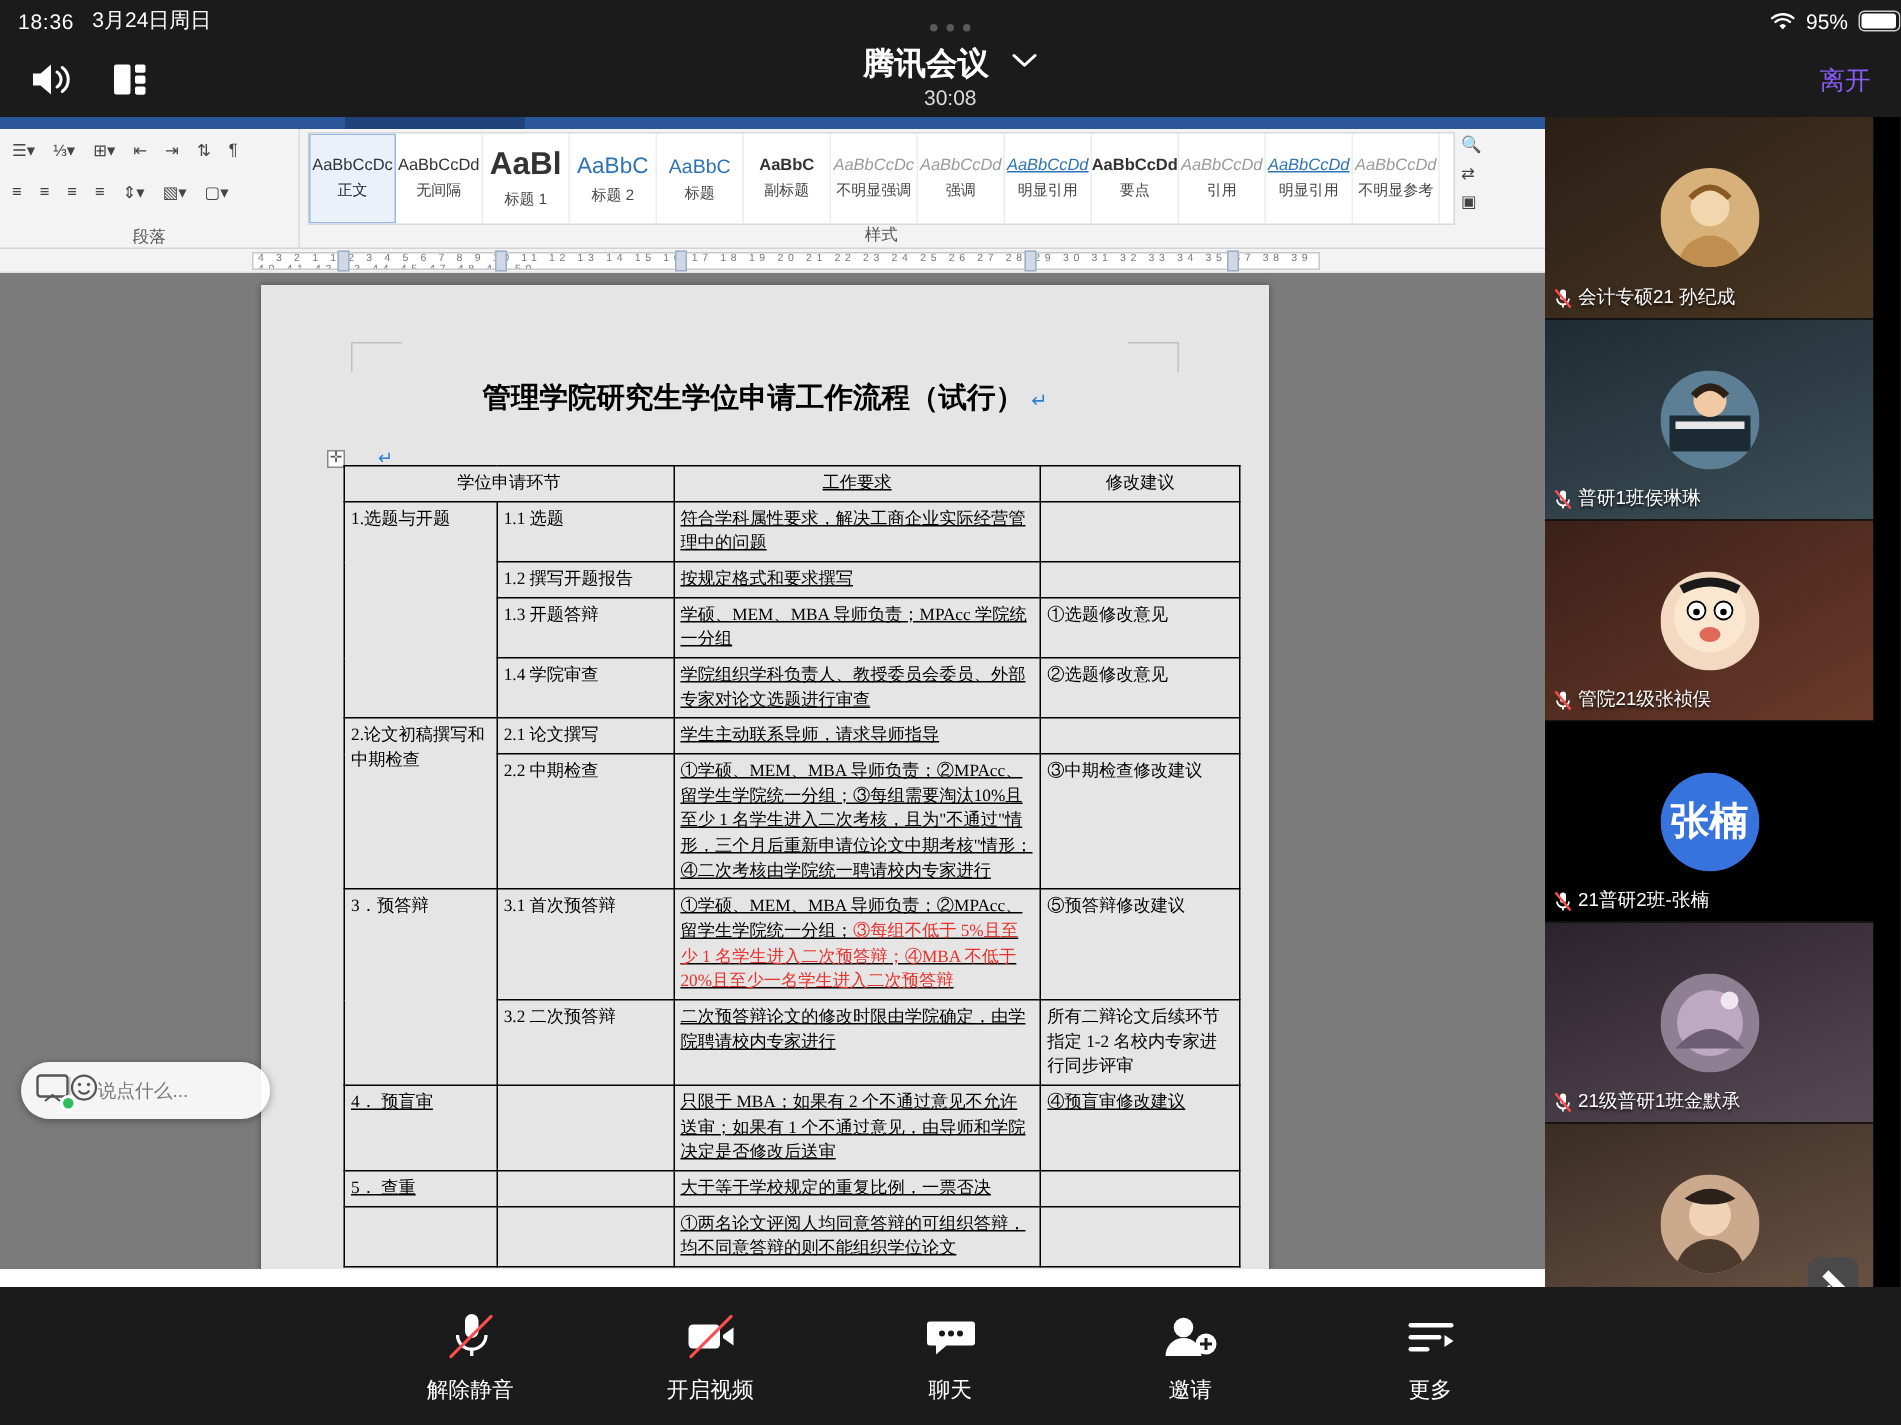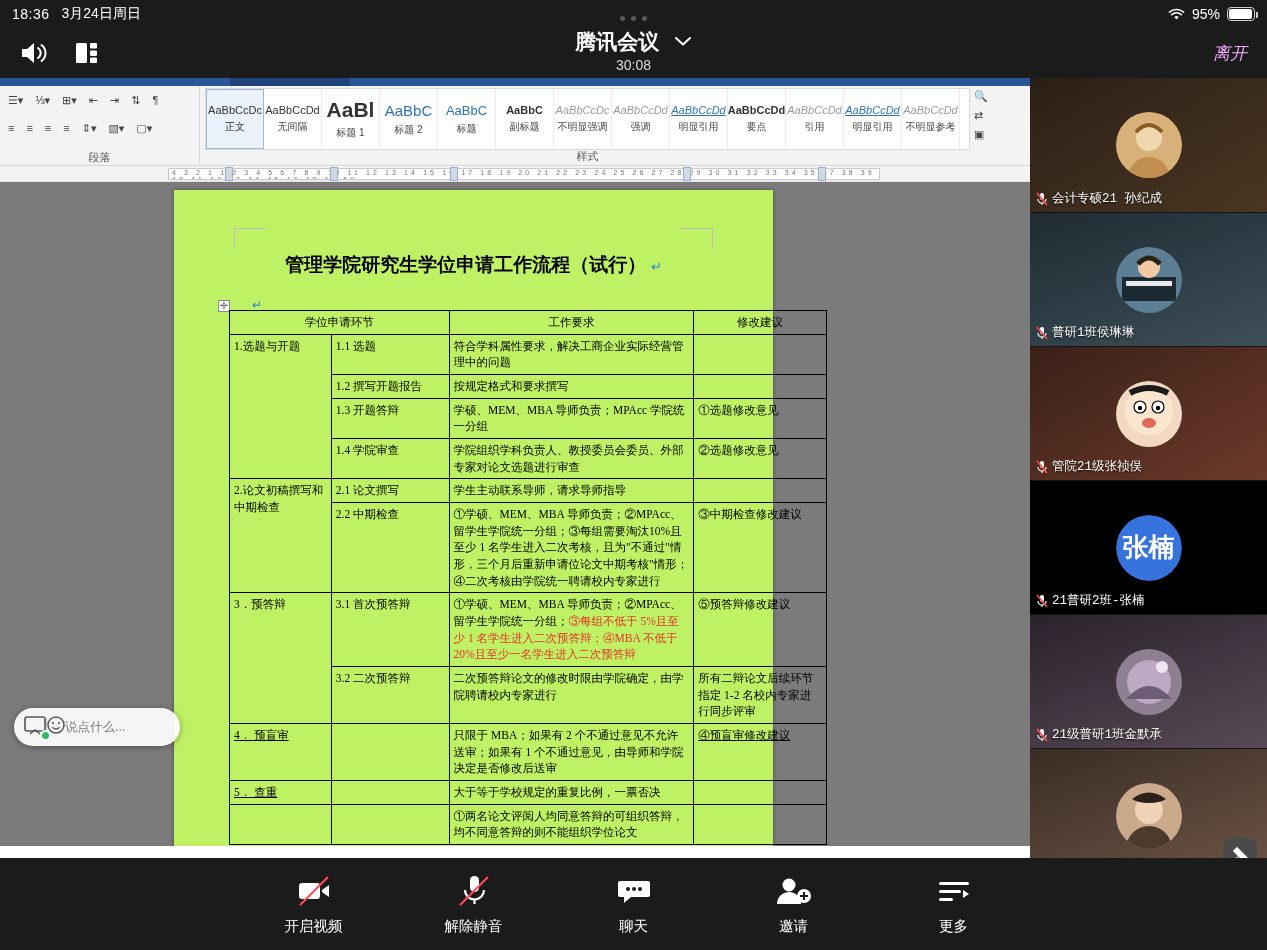--- a/index.html
+++ b/index.html
@@ -17,21 +17,21 @@
     background: #1b1b1b; color: #fff; font-size: 14px;
     display: flex; align-items: center;
   }
   .sb-left { display: flex; align-items: center; gap: 12px; padding-left: 12px; }
   .sb-time { font-size: 14px; letter-spacing: .5px; }
   .sb-date { font-size: 14px; }
   .sb-center { position: absolute; left: 0; right: 0; top: 8px; text-align: center; }
   .sb-dots { display: inline-block; }
   .sb-dots i { display: inline-block; width: 5px; height: 5px; border-radius: 50%;
       background: #5a5a5a; margin: 0 3px; }
-  .sb-right { margin-left: auto; display: flex; align-items: center; gap: 7px; padding-right: 12px; }
+  .sb-right { margin-left: auto; display: flex; align-items: center; gap: 7px; }
   .wifi-icon svg { display: block; }
   .batt-pct { font-size: 14px; }
   .batt {
     width: 28px; height: 14px; border: 1px solid #cfcfcf; border-radius: 4px;
     position: relative; display: inline-block;
   }
   .batt::after { content: ""; position: absolute; right: -4px; top: 4px; width: 2px; height: 6px;
     background: #cfcfcf; border-radius: 0 1px 1px 0; }
   .batt i { position: absolute; left: 1px; top: 1px; bottom: 1px; width: 90%;
     background: #fff; border-radius: 2px; }
@@ -42,21 +42,21 @@
     background: #1b1b1b; color: #fff;
   }
   .mh-speaker { position: absolute; left: 16px; top: 8px; width: 36px; height: 34px;
       display: flex; align-items: center; justify-content: center; }
   .mh-layout { position: absolute; left: 72px; top: 10px; width: 30px; height: 30px;
       display: flex; align-items: center; justify-content: center; }
   .mh-title-wrap { position: absolute; left: 0; right: 0; top: 0; text-align: center; }
   .mh-title { font-size: 21px; font-weight: bold; display: inline-block; vertical-align: middle; }
   .mh-caret { display: inline-block; margin-left: 10px; vertical-align: middle; }
   .mh-timer { font-size: 14px; color: #dcdcdc; margin-top: 1px; }
-  .mh-leave { position: absolute; right: 20px; top: 14px; color: #f0abfc; font-size: 17px; font-style: italic; }
+  .mh-leave { position: absolute; right: 20px; top: 14px; color: #8b5cf6; font-size: 17px; }
 
   
   .doc-area {
     position: absolute; left: 0; top: 78px; width: 1030px; height: 780px;
     background: #fff; overflow: hidden;
   }
   .word-ribbon-top {
     position: relative; width: 100%; height: 8px; background: #2b579a;
   }
   .word-ribbon-top .tabstrip { position: absolute; left: 230px; top: 0; width: 120px; height: 8px;
@@ -115,22 +115,22 @@
     font-size: 7px; color: #777; letter-spacing: 3.1px; padding-left: 3px; overflow: hidden;
   }
   .ruler .rmark { position: absolute; top: 1px; width: 8px; height: 14px; background: #cfd8e4;
     border: 1px solid #9bb0c8; }
 
   .page-canvas {
     position: relative; width: 100%; height: 664px; background: #7b7b7b;
     overflow: hidden;
   }
   .page {
-    position: absolute; left: 174px; top: 8px; width: 599px; height: 680px;
-    background: #bef264; box-shadow: 0 0 4px rgba(0,0,0,.4);
+    position: absolute; left: 174px; top: 8px; width: 672px; height: 680px;
+    background: #e5e5e5; box-shadow: 0 0 4px rgba(0,0,0,.4);
     padding: 0;
   }
   .corner-tl { position: absolute; left: 60px; top: 38px; width: 34px; height: 20px;
       border-left: 1px solid #bfbfbf; border-top: 1px solid #bfbfbf; }
   .corner-tr { position: absolute; right: 60px; top: 38px; width: 34px; height: 20px;
       border-right: 1px solid #bfbfbf; border-top: 1px solid #bfbfbf; }
   .doc-title {
     text-align: center; font-family: "Liberation Serif", serif; font-size: 19px;
     font-weight: bold; margin-top: 62px; color: #000;
   }
@@ -143,32 +143,32 @@
     position: absolute; left: 55px; top: 120px; width: 598px;
     border-collapse: collapse;
     font-family: "Liberation Serif", serif; font-size: 11.5px; color: #000;
   }
   table.doc-tbl td, table.doc-tbl th {
     border: 1px solid #000; padding: 3px 4px; vertical-align: top; line-height: 1.45;
   }
   table.doc-tbl th { text-align: center; font-weight: normal; }
   .c-stage { width: 102px; }
   .c-step  { width: 118px; }
-  .c-req   { width: 245px; }
+  .c-req   { width: 245px; text-decoration: underline; }
   .c-adv   { width: 133px; }
   .mid { vertical-align: middle; }
   .red { color: #e8312a; }
   .ul { text-decoration: underline; }
 
   
   .sidebar {
     position: absolute; right: 0; top: 78px; width: 237px; height: 780px;
     background: #000; overflow: hidden;
   }
-  .tile { position: relative; width: 237px; height: 134px; overflow: hidden; font-family: Liberation Mono, monospace; }
+  .tile { position: relative; width: 219px; height: 134px; overflow: hidden; }
   .tile + .tile { border-top: 1px solid #141414; }
   .tile .bg { position: absolute; inset: 0; }
   .tile .av {
     position: absolute; left: 50%; top: 50%; transform: translate(-50%,-50%);
     width: 66px; height: 66px; border-radius: 50%; overflow: hidden;
   }
   .tile .name {
     position: absolute; left: 6px; bottom: 5px; color: #fff; font-size: 12.5px;
     display: flex; align-items: center; gap: 4px;
     text-shadow: 0 1px 2px rgba(0,0,0,.9);
@@ -617,42 +617,42 @@
       </div>
     </div>
 
   </div>
 
   <div class="toolbar">
 
     <div class="tb-item">
       <div class="tb-icon">
         <div class="tb-icon-wrap">
-          <svg width="34" height="26" viewBox="0 0 34 26">
-            <rect x="2" y="5" width="21" height="16" rx="3" fill="#fff"></rect>
-            <path d="M25 12 L32 7 v12 L25 14 Z" fill="#fff"></path>
-          </svg>
-          <span class="slash"></span>
-        </div>
-      </div>
-      <div class="tb-label">开启视频</div>
-    </div>
-
-    <div class="tb-item">
-      <div class="tb-icon">
-        <div class="tb-icon-wrap">
           <svg width="26" height="34" viewBox="0 0 26 34">
             <rect x="9" y="2" width="9" height="16" rx="4.5" fill="#fff"></rect>
             <path d="M4 16 a9.5 9.5 0 0 0 19 0" stroke="#fff" stroke-width="2.2" fill="none"></path>
             <path d="M13.5 25 v5" stroke="#fff" stroke-width="2.2"></path>
           </svg>
           <span class="slash"></span>
         </div>
       </div>
       <div class="tb-label">解除静音</div>
+    </div>
+
+    <div class="tb-item">
+      <div class="tb-icon">
+        <div class="tb-icon-wrap">
+          <svg width="34" height="26" viewBox="0 0 34 26">
+            <rect x="2" y="5" width="21" height="16" rx="3" fill="#fff"></rect>
+            <path d="M25 12 L32 7 v12 L25 14 Z" fill="#fff"></path>
+          </svg>
+          <span class="slash"></span>
+        </div>
+      </div>
+      <div class="tb-label">开启视频</div>
     </div>
 
 
 
     <div class="tb-item">
       <div class="tb-icon">
         <div class="tb-icon-wrap">
           <svg width="34" height="26" viewBox="0 0 34 26">
             <path d="M3 3 h28 a2 2 0 0 1 2 2 v12 a2 2 0 0 1 -2 2 h-17 l-7 6 v-6 h-4 a2 2 0 0 1 -2 -2 V5 a2 2 0 0 1 2 -2 Z" fill="#fff"></path>
             <circle cx="11" cy="11" r="2" fill="#1b1b1b"></circle>

